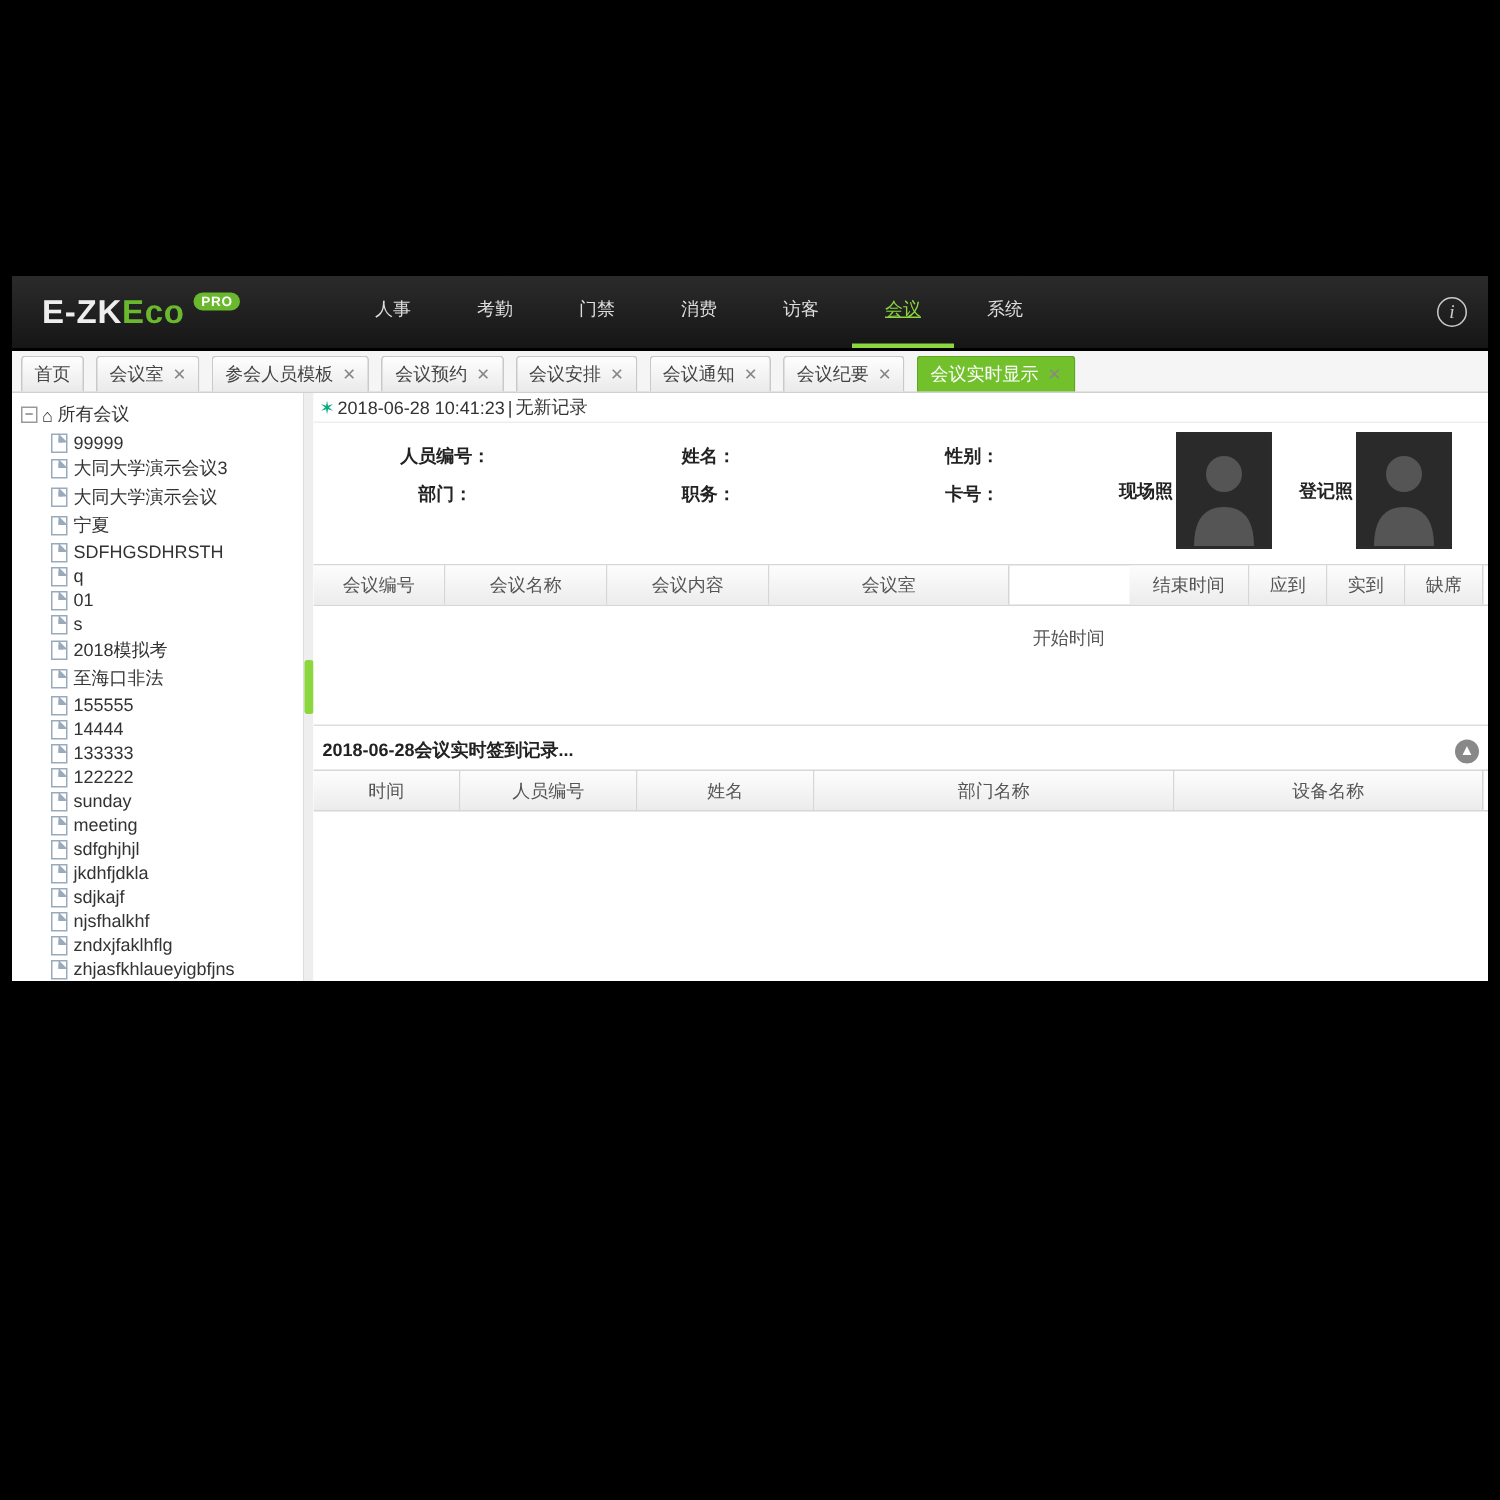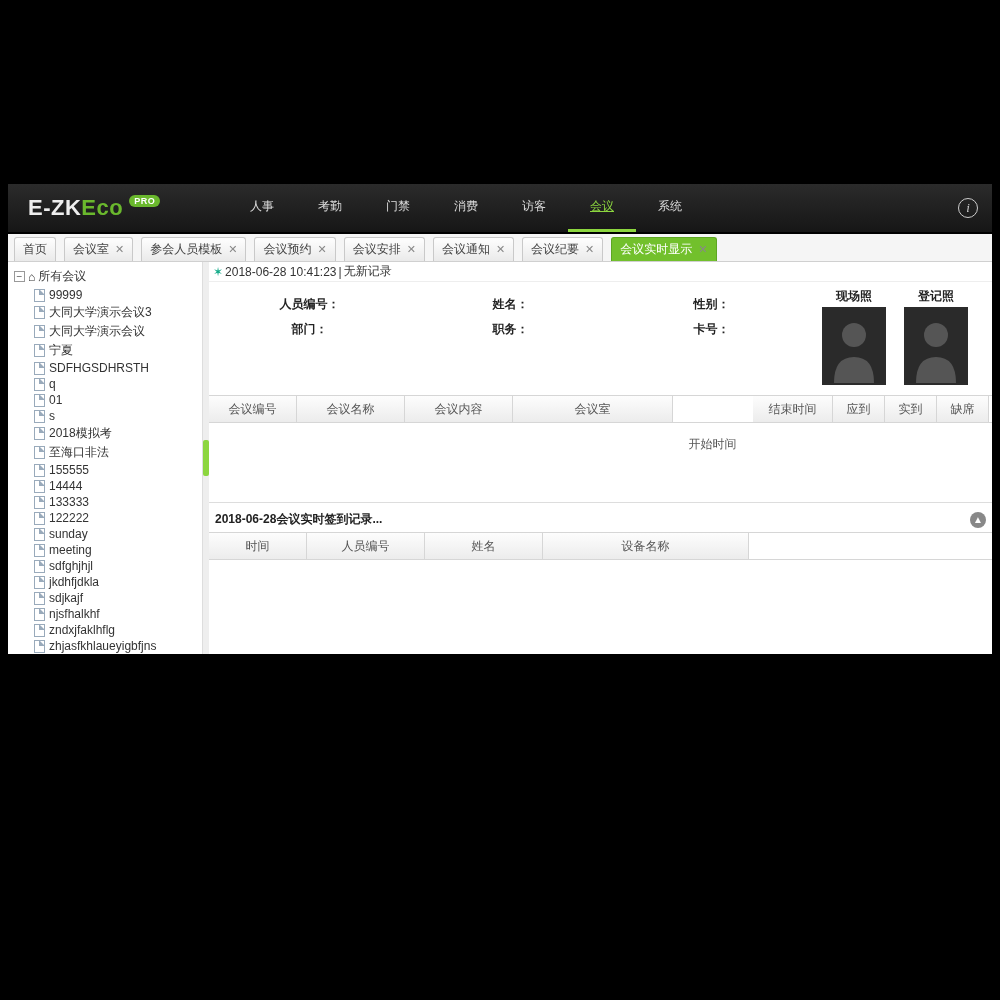--- a/index.html
+++ b/index.html
@@ -135,21 +135,21 @@
   .info-fields {
     flex: 1; display: grid;
     grid-template-columns: repeat(3, 1fr);
     gap: 8px 20px; padding-top: 8px;
   }
   .field { display: flex; gap: 4px; font-size: 12px; font-weight: bold; justify-content: center; }
   .field .lbl { color: #222; }
   .field .lbl::after { content: "："; }
 
   .photos { display: flex; gap: 18px; padding-right: 14px; }
-  .photo { display: flex; flex-direction: column; align-items: center; gap: 2px; }
+  .photo { display: flex; flex-direction: row; align-items: center; gap: 2px; }
   .photo .cap { font-size: 12px; font-weight: bold; color: #222; }
   .photo .img {
     width: 64px; height: 78px; background: #2b2b2b;
     display: flex; align-items: center; justify-content: center;
   }
   .photo .img svg { width: 60px; height: 74px; }
 
   .grid-head {
     display: flex; height: 28px;
     border-top: 1px solid #d6d6d6;
@@ -422,18 +422,19 @@
       <div class="grid-body"></div>
 
       <div class="section-title">
         <span>2018-06-28会议实时签到记录...</span>
         <span class="collapse-btn">▲</span>
       </div>
       <div class="grid2-head" id="grid2-head">
           <div class="col" style="width: 98px;">时间</div>
           <div class="col" style="width: 118px;">人员编号</div>
           <div class="col" style="width: 118px;">姓名</div>
+          <div class="col" style="width: 240px;">部门名称</div>
           <div class="col" style="width: 206px;">设备名称</div>
         </div>
       <div style="flex:1"></div>
     </div>
   </div>
 </div>
 
 </body></html>

